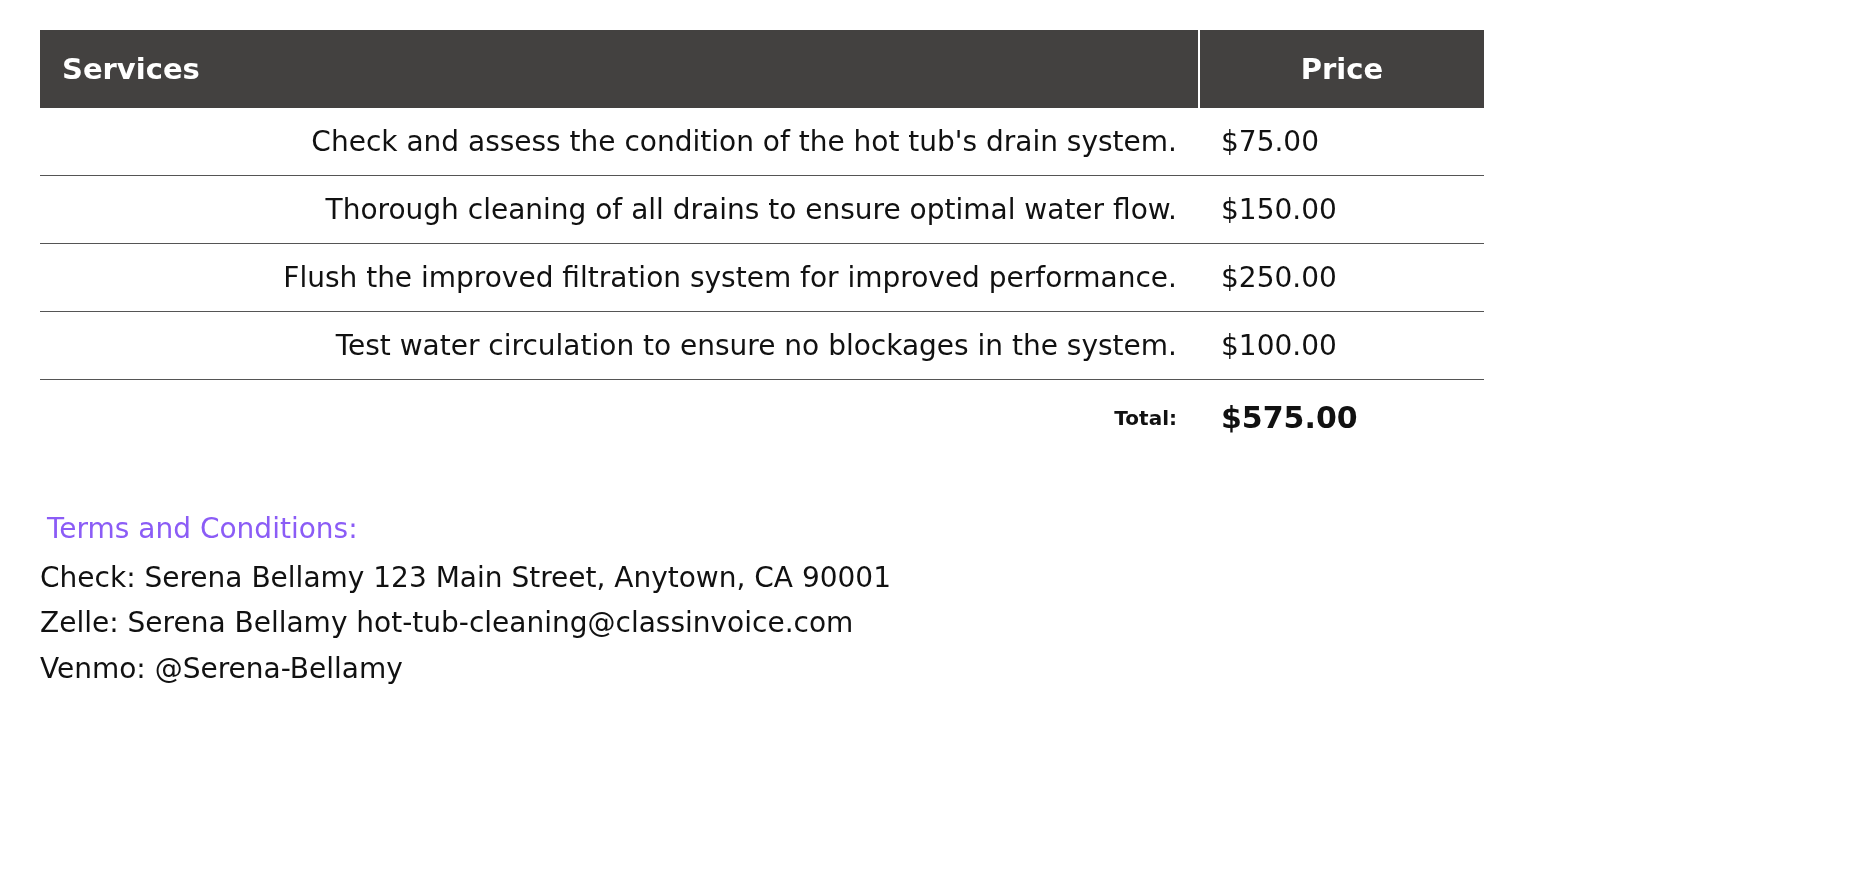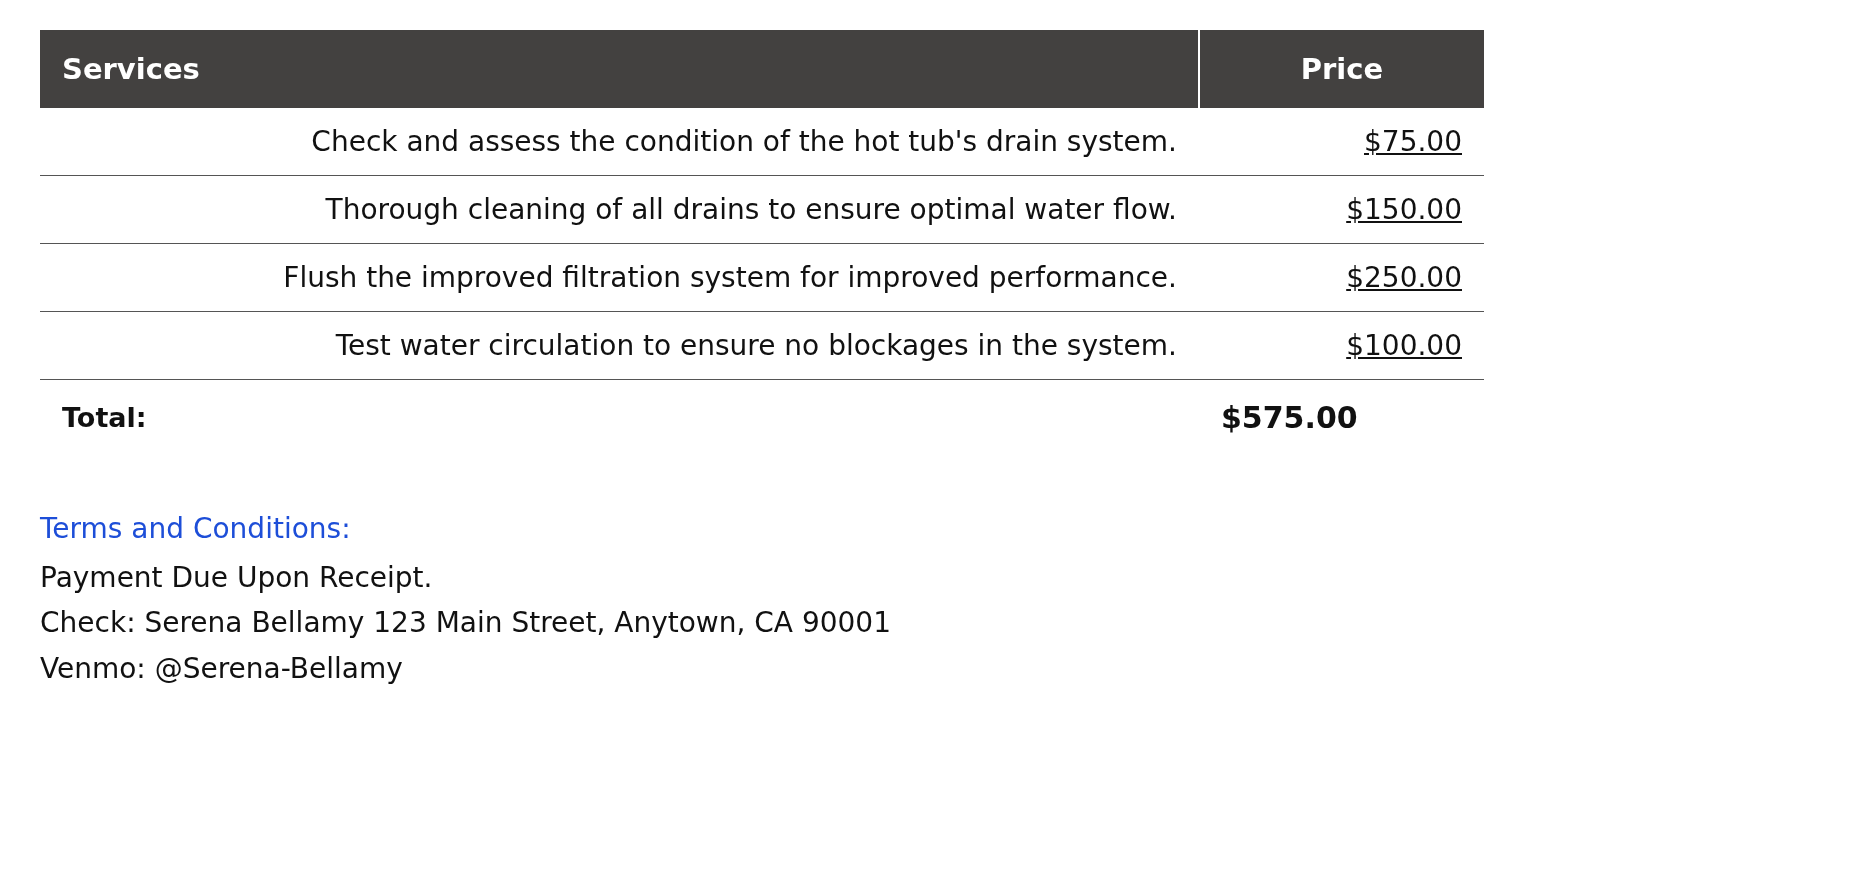--- a/index.html
+++ b/index.html
@@ -46,42 +46,43 @@
     font-size: 28px;
     padding: 17px 22px 17px 22px;
     border-bottom: 1.5px solid #555555;
     vertical-align: middle;
     color: #111111;
   }
   td.svc {
     text-align: right;
   }
   td.price {
-    text-align: right;
-    text-decoration: underline;
+    text-align: left;
   }
   tr.total-row td {
     border-bottom: none;
     font-weight: bold;
     padding-top: 20px;
   }
   tr.total-row td.total-label {
-    font-size: 27px;
+    text-align: right;
+    font-size: 20px;
   }
   tr.total-row td.total-value {
     text-align: left;
     font-size: 30px;
   }
   .terms {
     margin-top: 60px;
   }
   .terms-title {
     font-size: 28px;
-    color: #1d4ed8;
+    color: #8b5cf6;
     margin-bottom: 10px;
+    margin-left: 7px;
   }
   .terms-line {
     font-size: 28px;
     color: #111111;
     line-height: 1.62;
   }
 </style>
 </head>
 <body>
 
@@ -113,18 +114,18 @@
       </tr>
       <tr class="total-row">
         <td class="total-label">Total:</td>
         <td class="total-value">$575.00</td>
       </tr>
     </tbody>
   </table>
 
   <div class="terms">
     <div class="terms-title">Terms and Conditions:</div>
-    <div class="terms-line">Payment Due Upon Receipt.</div>
     <div class="terms-line">Check: Serena Bellamy 123 Main Street, Anytown, CA 90001</div>
+    <div class="terms-line">Zelle: Serena Bellamy hot-tub-cleaning@classinvoice.com</div>
     <div class="terms-line">Venmo: @Serena-Bellamy</div>
   </div>
 
 </div>
 
 </body></html>

